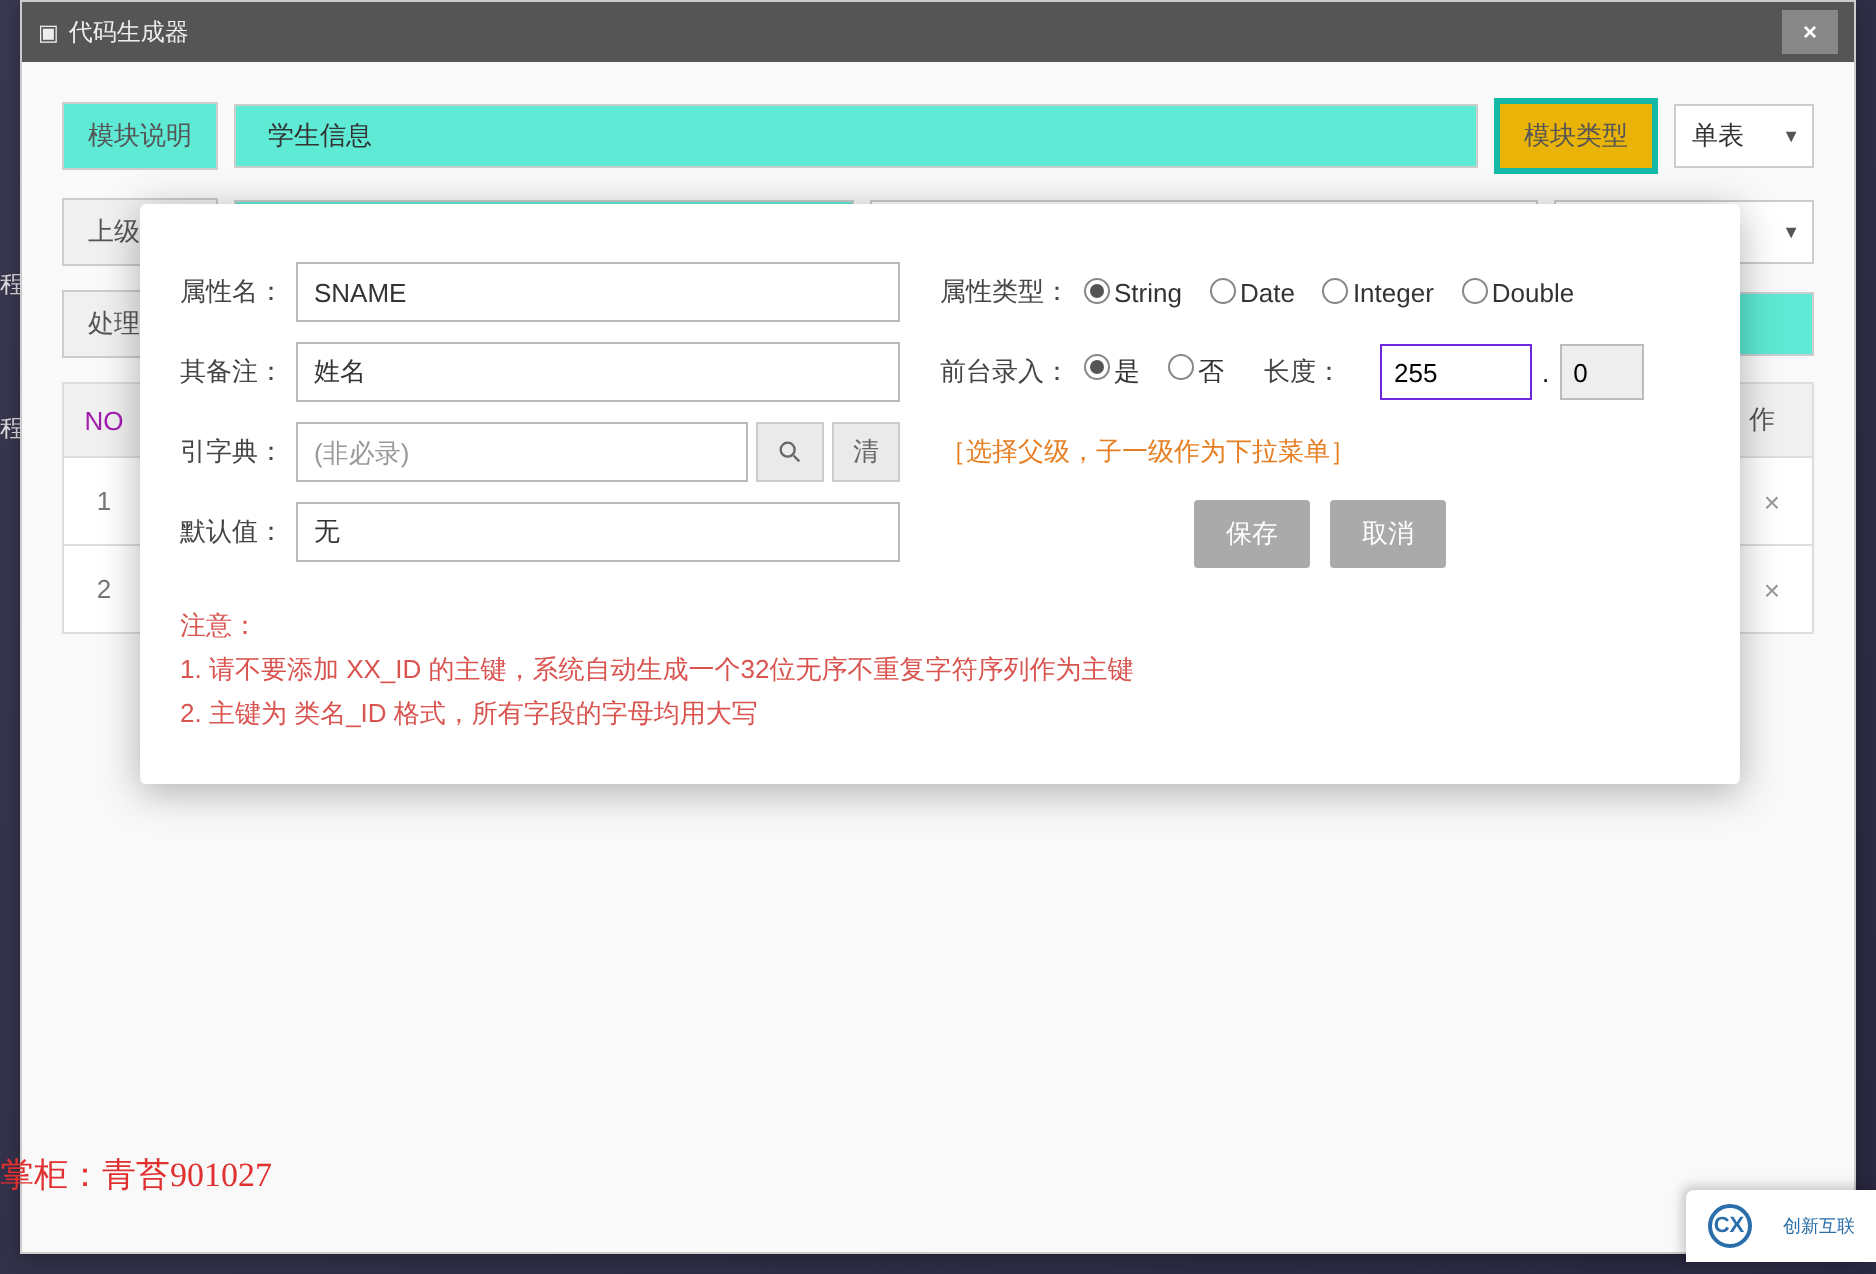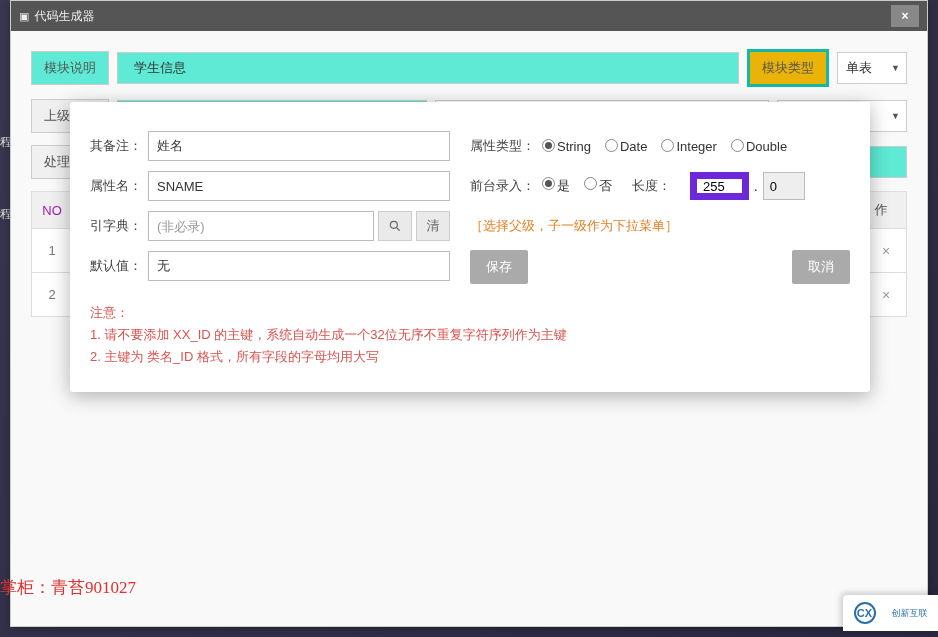--- a/index.html
+++ b/index.html
@@ -186,38 +186,38 @@
     .radio-item { display: flex; align-items: flex-start; gap: 2px; color: #333; }
     .radio-circle {
       width: 13px; height: 13px; border: 1px solid #888; border-radius: 50%;
       display: inline-flex; align-items: center; justify-content: center;
       background: #fff;
     }
     .radio-circle.checked::after {
       content: ""; width: 7px; height: 7px; background: #555; border-radius: 50%;
     }
     .len-input {
-      width: 59px;
+      width: 76px;
       height: 28px;
-      border: 7px solid #6d28d9;
+      border: 1px solid #6d28d9;
       padding: 0 6px;
       font-size: 13px;
     }
     .len-input-small {
       width: 42px;
       height: 28px;
       border: 1px solid #bbb;
       background: #eee;
       padding: 0 6px;
       font-size: 13px;
     }
     .orange-text { color: #e67e22; font-size: 13px; }
     .modal-buttons {
       display: flex;
-      justify-content: space-between;
+      justify-content: center;
       gap: 10px;
       margin-top: 8px;
     }
     .btn-save, .btn-cancel {
       background: #aaa;
       color: #fff;
       border: none;
       padding: 8px 16px;
       font-size: 13px;
       cursor: pointer;
@@ -321,26 +321,26 @@
       <div class="td-spacer"></div>
       <div class="td-x">×</div>
     </div>
   </div>
 </div>
 
 <div class="modal">
   <div class="modal-body">
     <div class="modal-left">
       <div class="mrow">
+        <span class="mlabel">属性名：</span>
+        <input class="minput" value="SNAME" style="">
+      </div>
+      <div class="mrow">
         <span class="mlabel">其备注：</span>
         <input class="minput" value="姓名" style="">
-      </div>
-      <div class="mrow">
-        <span class="mlabel">属性名：</span>
-        <input class="minput" value="SNAME" style="">
       </div>
       <div class="mrow">
         <span class="mlabel">引字典：</span>
         <input class="minput" placeholder="(非必录)" style="">
         <div class="searchbtn">
           <svg width="14" height="14" viewBox="0 0 24 24">
               <circle cx="10" cy="10" r="6" fill="none" stroke="#666" stroke-width="2"></circle>
               <line x1="15" y1="15" x2="20" y2="20" stroke="#666" stroke-width="2"></line>
             </svg>
         </div>

